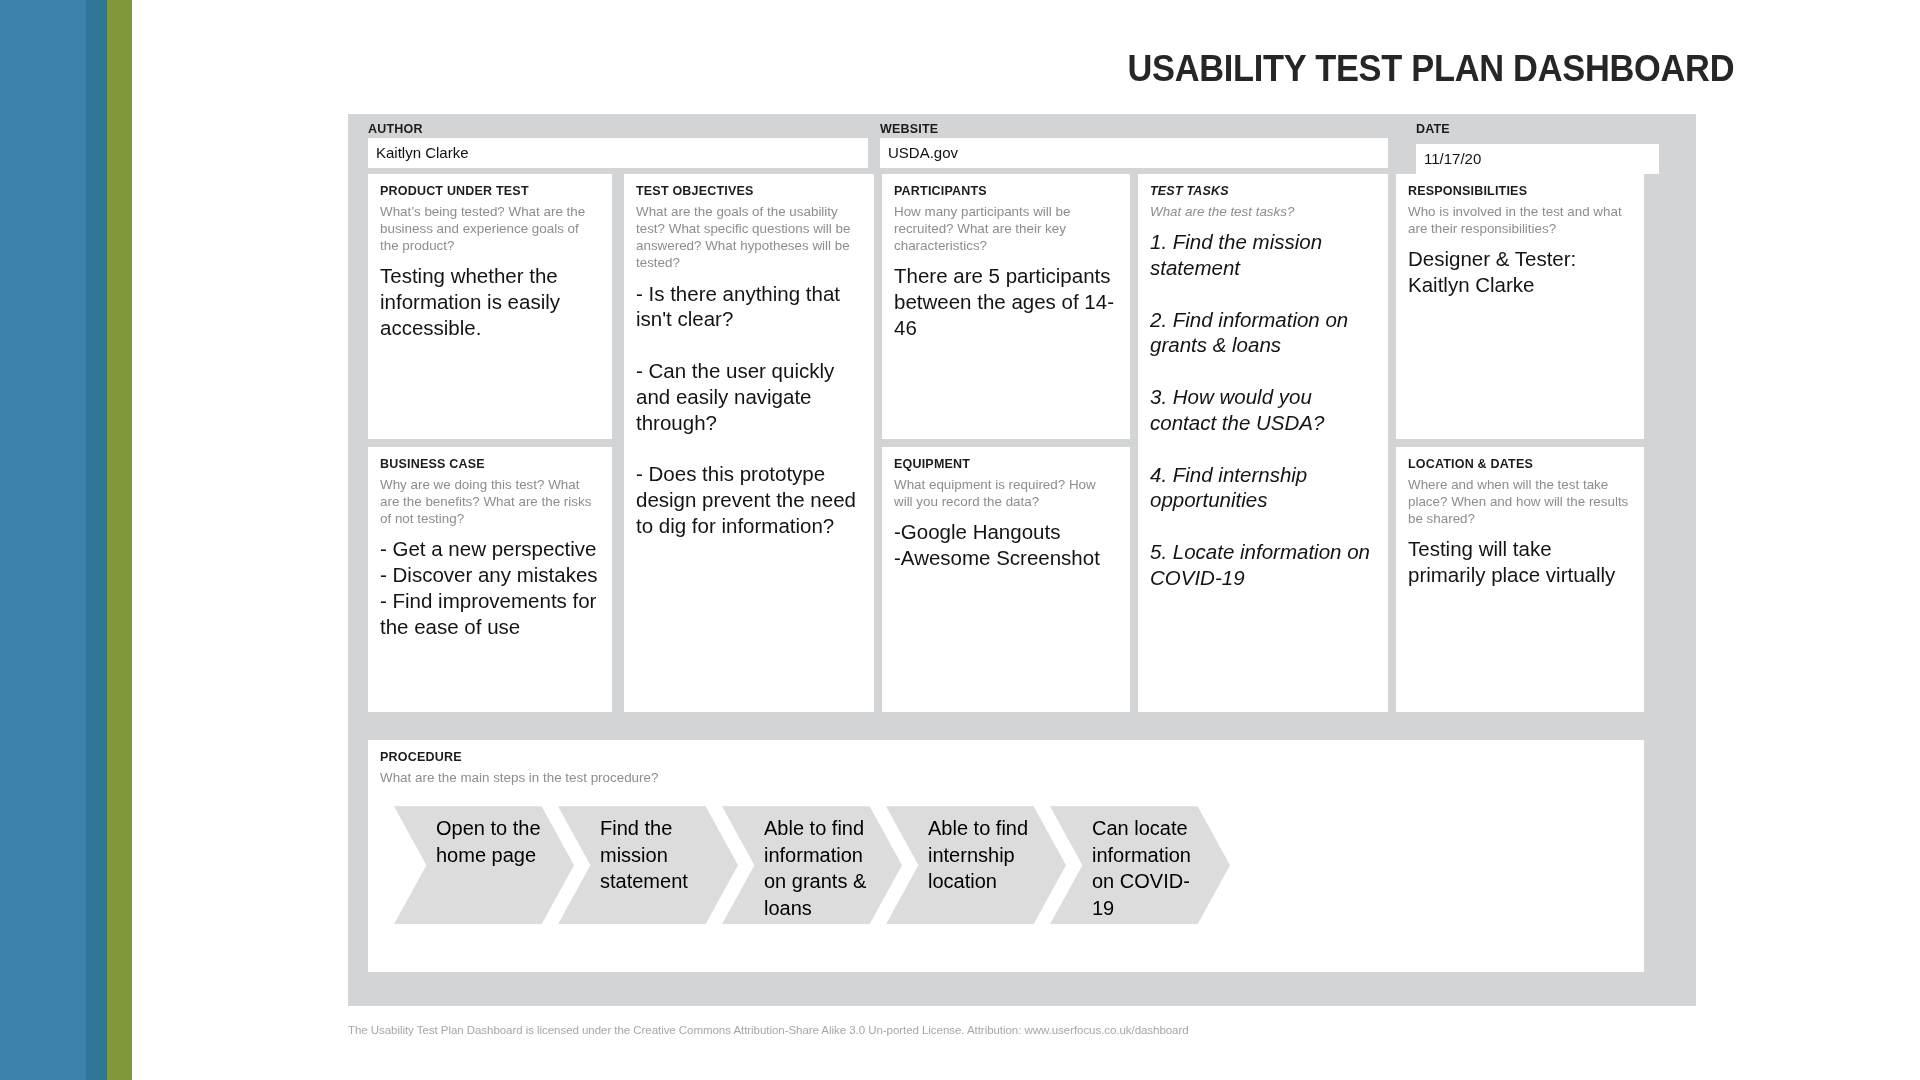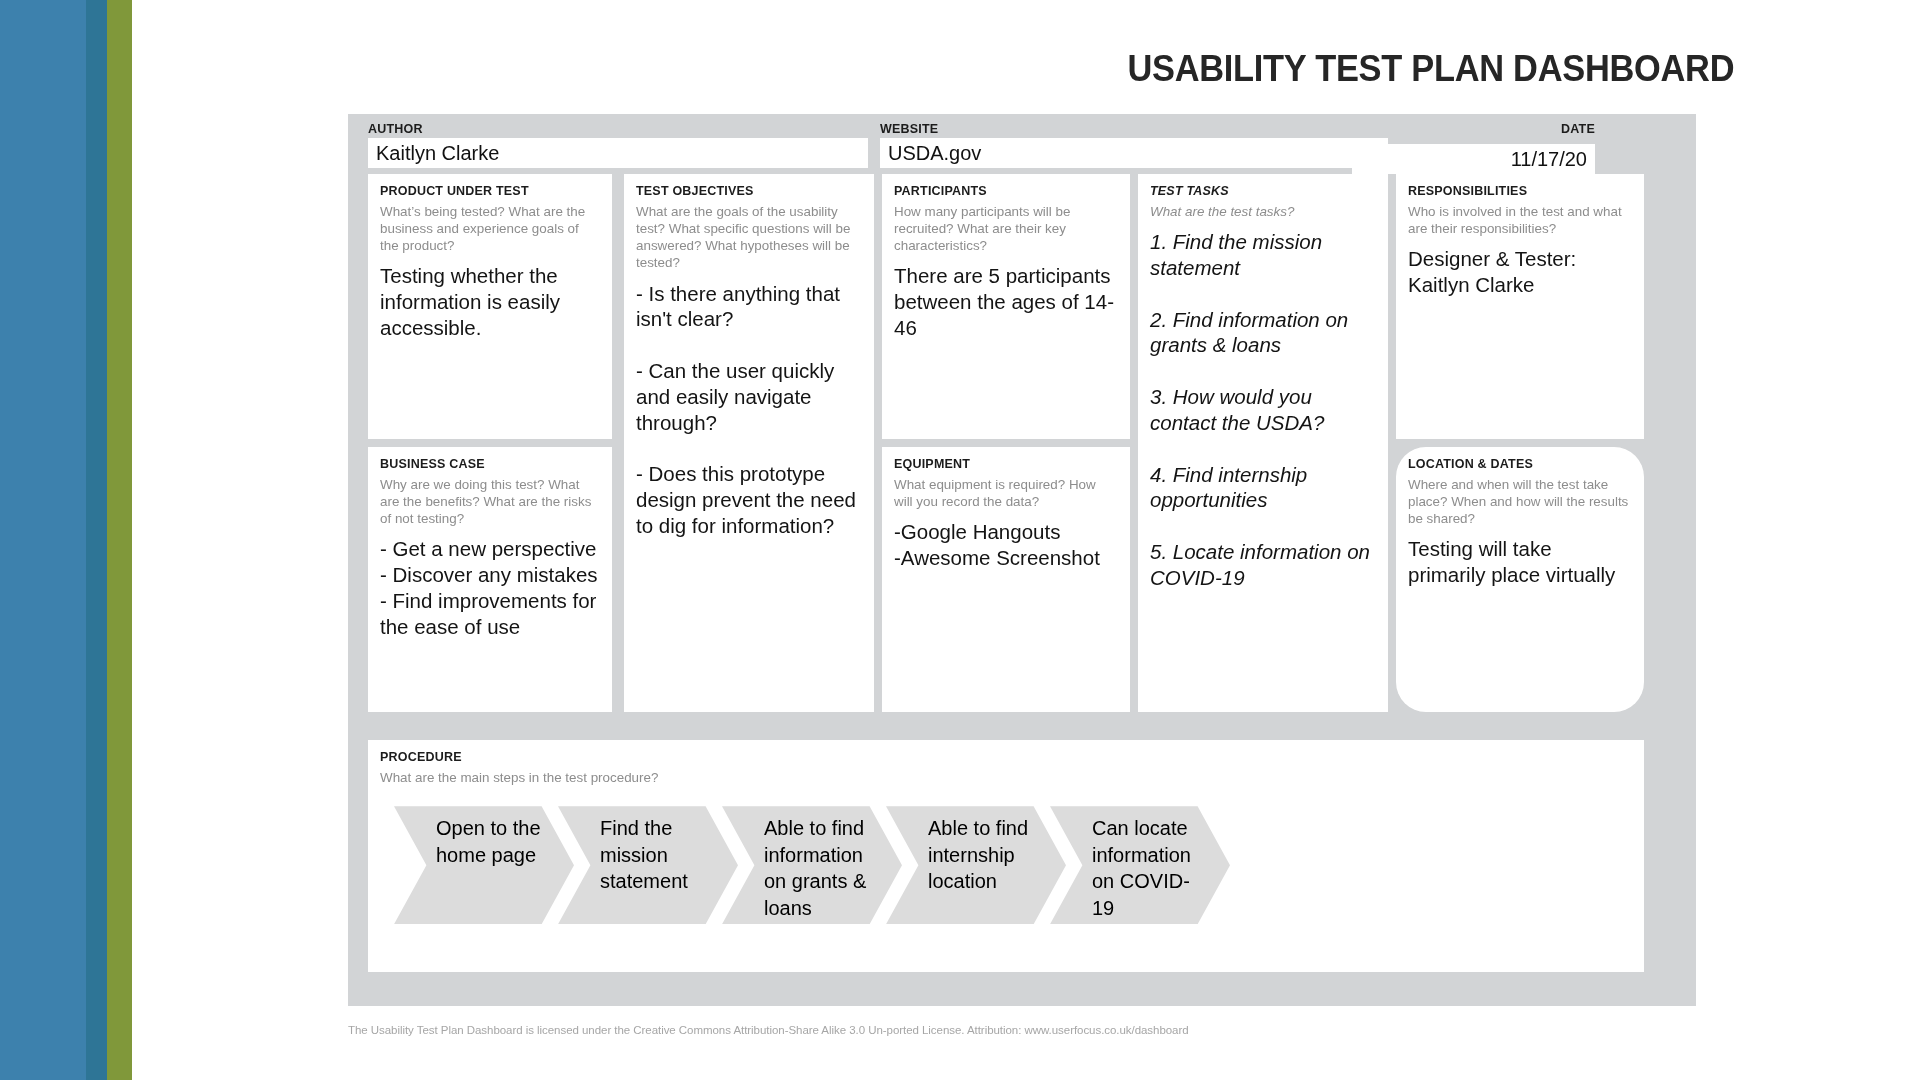--- a/index.html
+++ b/index.html
@@ -34,26 +34,26 @@
   }
 
   
   .field{position:absolute;}
   .field-label{
     font-size:12.5px;font-weight:bold;color:#1c1c1c;
     letter-spacing:.2px;margin-bottom:2px;
   }
   .field-box{
     background:#ffffff;height:30px;line-height:30px;
-    padding:0 8px;font-size:20px;color:#111;
+    padding:0 8px;font-size:15px;color:#111;
     box-sizing:border-box;white-space:nowrap;overflow:hidden;
   }
   #field-author{left:20px;top:8px;width:500px;}
   #field-website{left:532px;top:8px;width:508px;}
-  #field-date{left:1004px;top:8px;width:243px;text-align:right;}
+  #field-date{left:1068px;top:8px;width:243px;}
   #field-date .field-box{margin-top:8px;}
 
   
   .card{
     position:absolute;background:#ffffff;box-sizing:border-box;
     padding:10px 12px 8px 12px;overflow:hidden;
   }
   .card-title{
     font-size:12.5px;font-weight:bold;color:#1c1c1c;
     letter-spacing:.2px;margin-bottom:5px;
@@ -72,21 +72,21 @@
   #card-business{left:20px;top:333px;width:244px;height:265px;}
   
   #card-objectives{left:276px;top:60px;width:250px;height:538px;}
   
   #card-participants{left:534px;top:60px;width:248px;height:265px;}
   #card-equipment{left:534px;top:333px;width:248px;height:265px;}
   
   #card-tasks{left:790px;top:60px;width:250px;height:538px;font-style:italic;}
   
   #card-responsibilities{left:1048px;top:60px;width:248px;height:265px;}
-  #card-location{left:1048px;top:333px;width:248px;height:265px;border-radius:30px;}
+  #card-location{left:1048px;top:333px;width:248px;height:265px;}
 
   
   #card-procedure{
     position:absolute;left:20px;top:626px;width:1276px;height:232px;
     background:#ffffff;box-sizing:border-box;padding:10px 12px;
   }
   #procedure-steps{
     position:relative;margin-top:20px;height:130px;
     display:flex;align-items:flex-start;
   }

